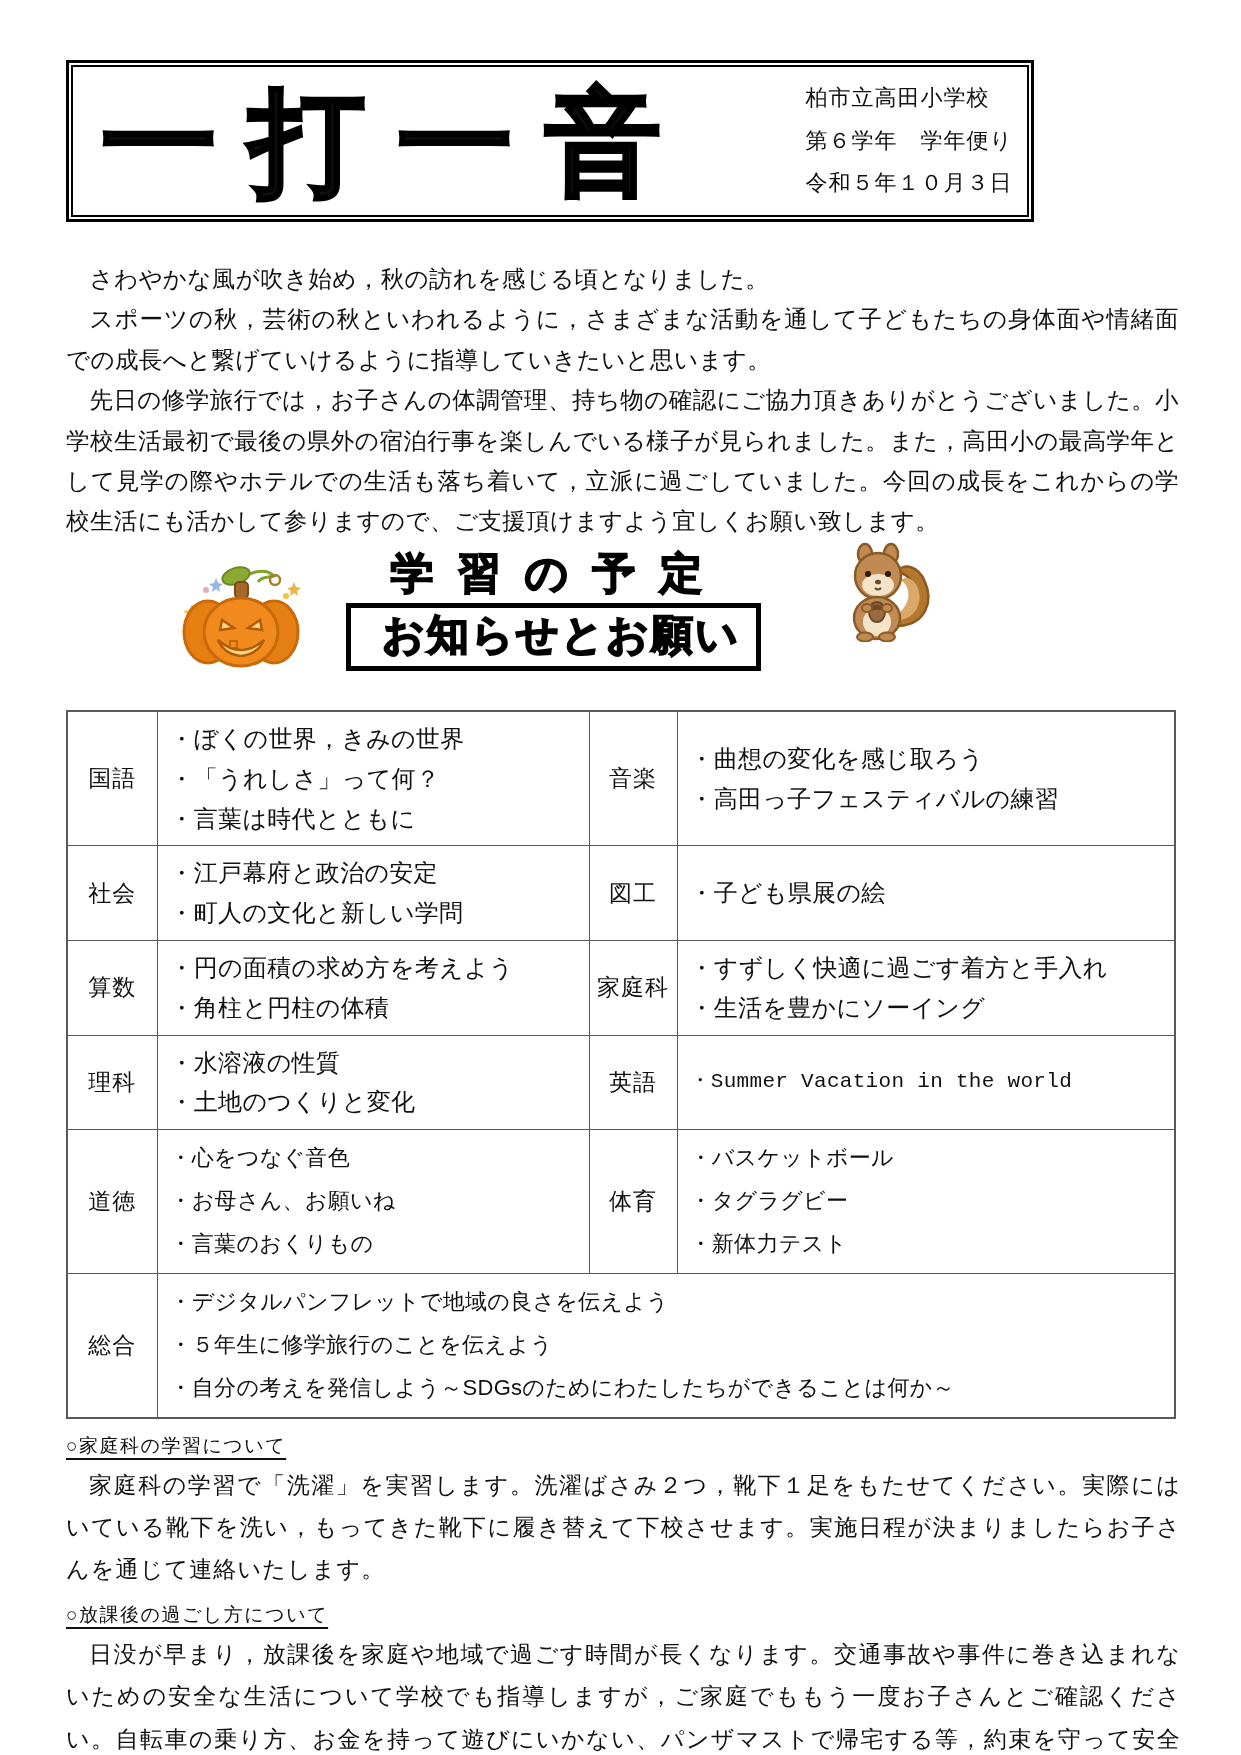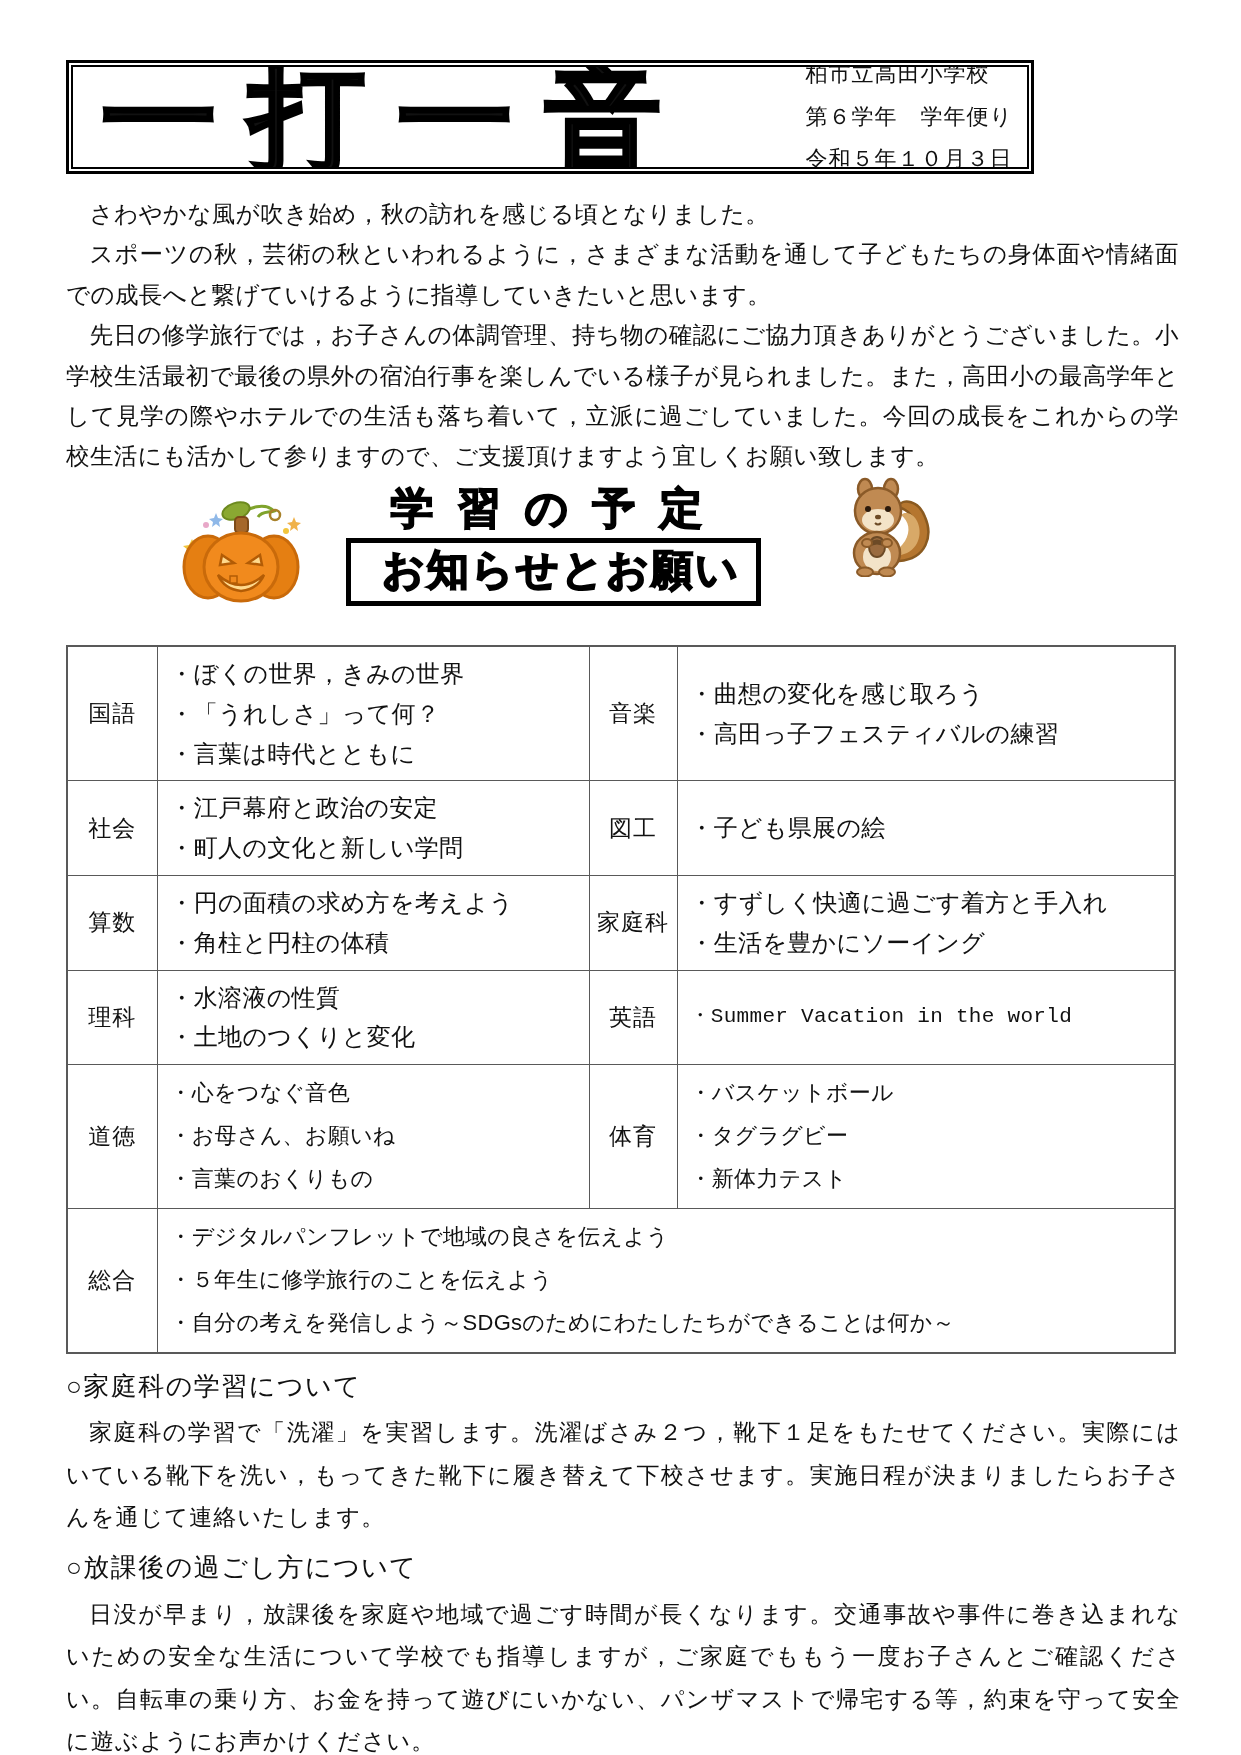--- a/index.html
+++ b/index.html
@@ -9,34 +9,34 @@
     color:#111;
     -webkit-font-smoothing:antialiased;
   }
   .page{padding:60px 64px 0 66px;box-sizing:border-box;}
 
   
   .header-box{
     width:968px;border:3px solid #000;padding:2px;box-sizing:border-box;
   }
   .header-inner{
-    border:2px solid #000;height:104px;display:flex;align-items:center;justify-content:space-between;
+    border:2px solid #000;height:152px;display:flex;align-items:center;justify-content:space-between;
     padding:0 14px 0 28px;box-sizing:border-box;overflow:hidden;
   }
   .newsletter-title{
     font-size:116px;font-weight:900;letter-spacing:32px;line-height:1;
     -webkit-text-stroke:3px #000;white-space:nowrap;transform:translateY(2px);
   }
   .header-info{
     font-size:22px;line-height:1.95;letter-spacing:1px;white-space:nowrap;text-align:left;
     font-weight:500;
   }
 
   
-  .intro{margin-top:20px;width:1113px;}
+  .intro{margin-top:37px;width:1113px;}
   .intro p{
     margin:0;font-size:23.5px;line-height:1.72;letter-spacing:0.4px;
     text-indent:1em;text-align:justify;
   }
 
   
   .deco-row{
     position:relative;height:142px;margin-top:8px;
     display:flex;align-items:flex-start;text-align:center;
   }
@@ -68,22 +68,22 @@
   .items .list-line{font-size:24px;line-height:1.66;letter-spacing:0.3px;white-space:nowrap;}
   tr.compact .items .list-line{font-size:22px;line-height:1.95;}
   td.items.mono .list-line{
     font-family:"Liberation Mono","DejaVu Sans Mono",monospace;font-size:21px;
   }
   tr.tall td{height:112px;}
 
   
   .sections{margin-top:10px;width:1115px;font-family:"Liberation Serif","DejaVu Serif",serif;}
   .section-heading{
-    font-size:26px;letter-spacing:1.5px;line-height:1.8;
-    text-underline-offset:6px;text-decoration-thickness:1.5px;
+    font-size:19px;letter-spacing:1.5px;line-height:1.8;
+    text-decoration:underline;text-underline-offset:6px;text-decoration-thickness:1.5px;
   }
   .section-body{
     margin:2px 0 6px 0;font-size:23px;line-height:1.84;letter-spacing:1.2px;
     text-indent:1em;text-align:justify;
   }
 </style>
 </head>
 <body>
 
 <div class="page">

